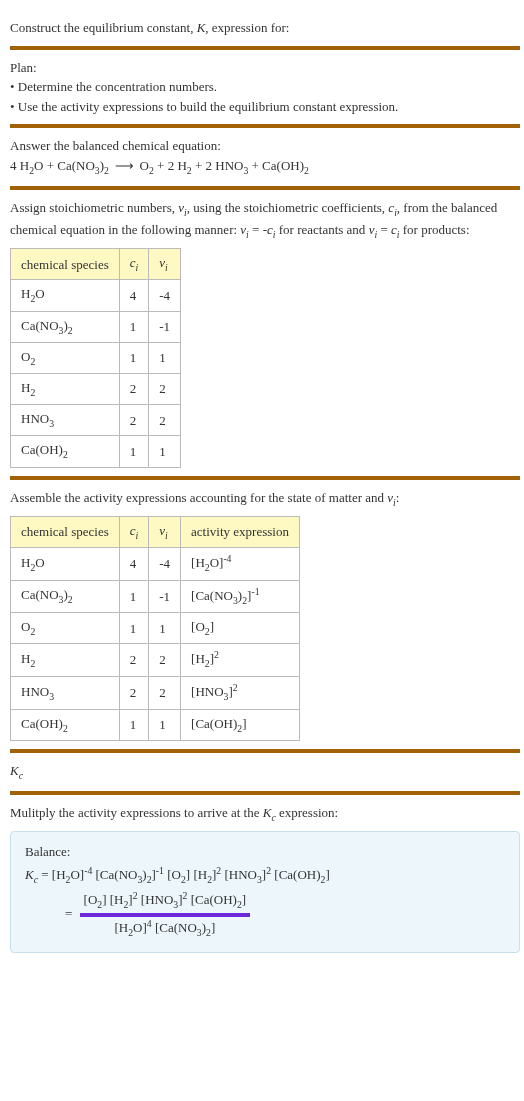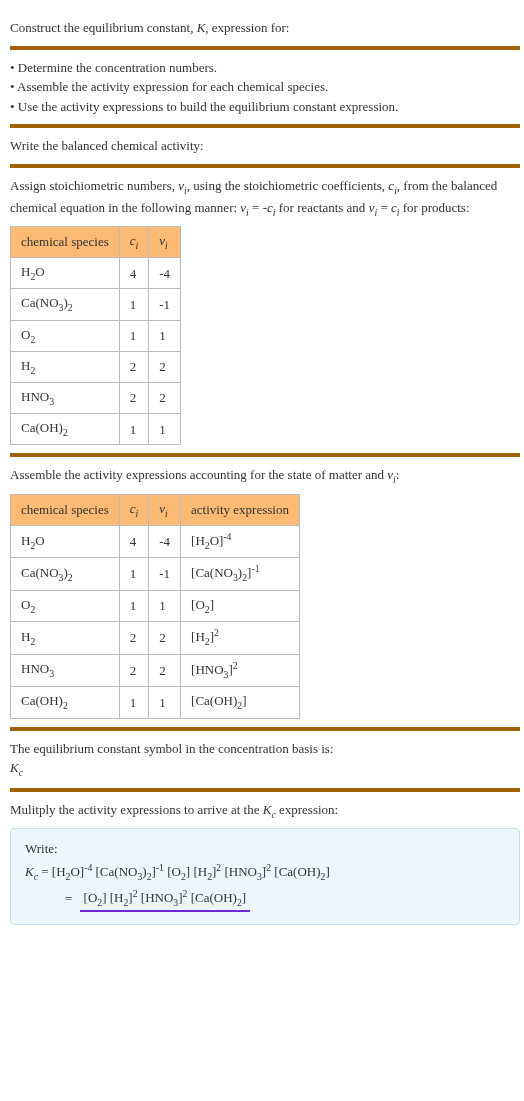--- a/index.html
+++ b/index.html
@@ -25,63 +25,64 @@
       border-collapse: collapse;
       margin-top: 6px;
     }
     th, td {
       border: 1px solid #bbb;
       padding: 4px 10px;
       text-align: left;
       font-weight: normal;
     }
     th {
-      background: #fdba74;
+      background: #fef9c3;
     }
     .answer-box {
       background: #ecf6fb;
       border: 1px solid #c7e0eb;
       border-radius: 4px;
       padding: 10px 14px;
       margin-top: 6px;
     }
     .italic { font-style: italic; }
     .frac {
       display: inline-block;
       vertical-align: middle;
       text-align: center;
       margin: 0 4px;
     }
     .frac .num {
       display: block;
-      border-bottom: 2px solid #6d28d9;
+      border-bottom: 4px solid #6d28d9;
       padding: 0 4px;
     }
     .frac .den {
       display: block;
       padding: 0 4px;
     }
     .indent { margin-left: 28px; }
     .eqline { margin: 2px 0; }
   </style>
 </head>
 <body>
 
 <div class="section">
   <div>Construct the equilibrium constant, <span class="italic">K</span>, expression for:</div>
 </div>
 
 <div class="section">
+  <div>Plan:</div>
   <div>• <span>Determine the concentration numbers.</span></div>
-  <div>• <span>Assemble the activity expression for each chemical species.</span></div>
   <div>• <span>Use the activity expressions to build the equilibrium constant expression.</span></div>
 </div>
 
 <div class="section">
-  <div>Write the balanced chemical activity:</div>
+  <div>Answer the balanced chemical equation:</div>
+  <div>4 H<span class="sub">2</span>O + Ca(NO<span class="sub">3</span>)<span class="sub">2</span><span class="arrow">⟶</span>O<span class="sub">2</span> + 2 H<span class="sub">2</span> + 2 HNO<span class="sub">3</span> + Ca(OH)<span class="sub">2</span></div>
 </div>
 
 <div class="section">
   <div>Assign stoichiometric numbers, <span class="italic">ν<span class="sub">i</span></span>, using the stoichiometric coefficients, <span class="italic">c<span class="sub">i</span></span>, from the balanced chemical equation in the following manner: <span class="italic">ν<span class="sub">i</span></span> = -<span class="italic">c<span class="sub">i</span></span> for reactants and <span class="italic">ν<span class="sub">i</span></span> = <span class="italic">c<span class="sub">i</span></span> for products:</div>
   <table>
     <tbody>
         <tr>
       <th>chemical species</th>
       <th><span class="italic">c<span class="sub">i</span></span></th>
       <th><span class="italic">ν<span class="sub">i</span></span></th>
@@ -164,28 +165,28 @@
           <td>Ca(OH)<span class="sub">2</span></td>
           <td>1</td>
           <td>1</td>
           <td>[Ca(OH)<span class="sub">2</span>]</td>
         </tr>
   </tbody>
     </table>
 </div>
 
 <div class="section">
-  <div>The equilibrium constant symbol in the concentration basis is:</div>
   <div><span class="italic">K<span class="sub">c</span></span></div>
 </div>
 
 <div class="section">
   <div>Mulitply the activity expressions to arrive at the <span class="italic">K<span class="sub">c</span></span> expression:</div>
   <div class="answer-box">
-    <div>Write:</div>
+    <div>Balance:</div>
     <div class="indent eqline"><span class="italic">K<span class="sub">c</span></span> = [H<span class="sub">2</span>O]<span class="sup">-4</span> [Ca(NO<span class="sub">3</span>)<span class="sub">2</span>]<span class="sup">-1</span> [O<span class="sub">2</span>] [H<span class="sub">2</span>]<span class="sup">2</span> [HNO<span class="sub">3</span>]<span class="sup">2</span> [Ca(OH)<span class="sub">2</span>]</div>
     <div class="indent eqline" style="margin-left:40px;">= 
       <span class="frac">
         <span class="num">[O<span class="sub">2</span>] [H<span class="sub">2</span>]<span class="sup">2</span> [HNO<span class="sub">3</span>]<span class="sup">2</span> [Ca(OH)<span class="sub">2</span>]</span>
+        <span class="den">[H<span class="sub">2</span>O]<span class="sup">4</span> [Ca(NO<span class="sub">3</span>)<span class="sub">2</span>]</span>
       </span>
     </div>
   </div>
 </div>
 
 </body></html>

